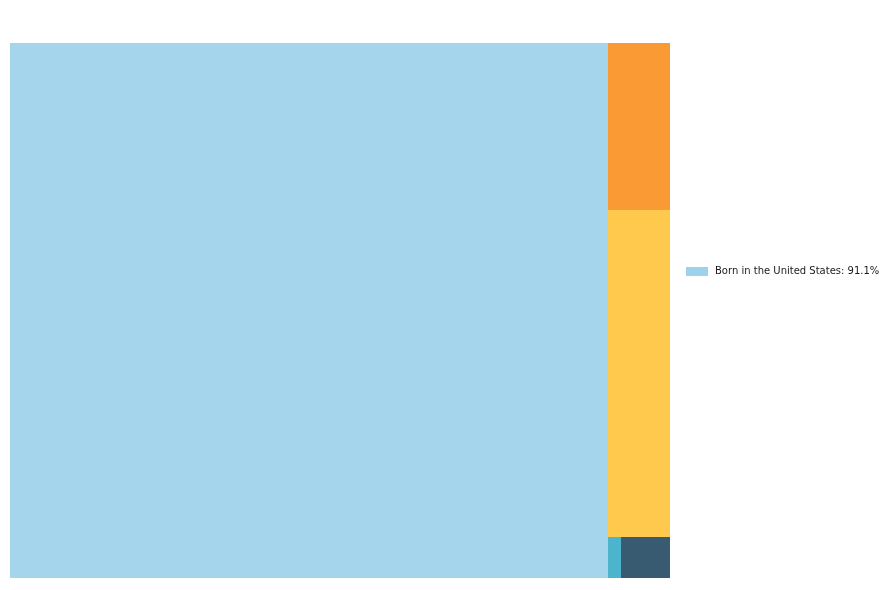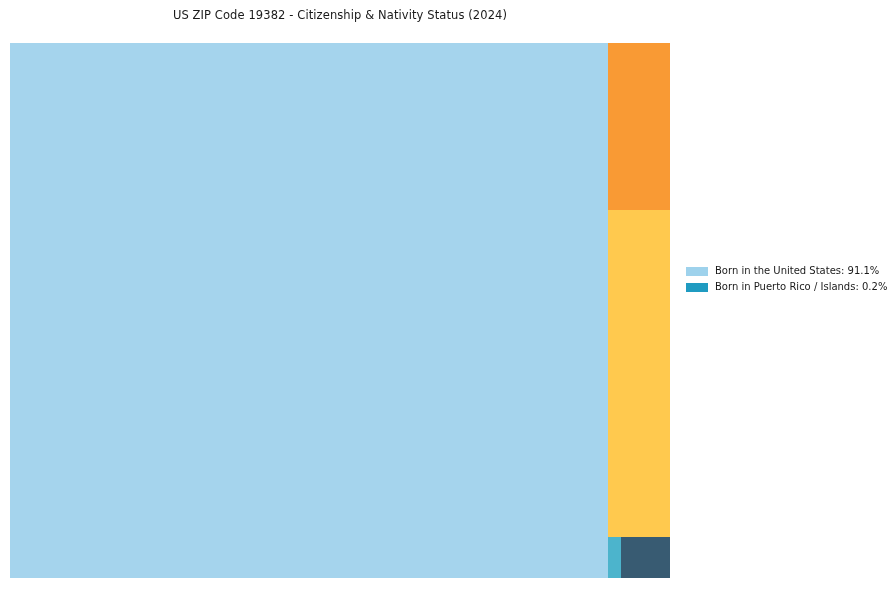--- a/index.html
+++ b/index.html
@@ -78,34 +78,29 @@
     line-height: 10px;
     color: #1a1a1a;
     white-space: nowrap;
   }
 </style>
 </head>
 <body>
 
 <div id="figure">
 
-  <div id="chart-title">US ZIP Code 19382 - Citizenship &amp; Nativity Status (2024)</div>
 
   <div id="plot-area">
       <div class="tile" style="left: 0px; top: 0px; width: 598px; height: 535px; background: rgb(165, 212, 237);"></div>
       <div class="tile" style="left: 598px; top: 0px; width: 62px; height: 167px; background: rgb(249, 154, 52);"></div>
       <div class="tile" style="left: 598px; top: 167px; width: 62px; height: 327px; background: rgb(255, 201, 78);"></div>
       <div class="tile" style="left: 598px; top: 494px; width: 13px; height: 41px; background: rgb(76, 180, 204);"></div>
       <div class="tile" style="left: 611px; top: 494px; width: 49px; height: 41px; background: rgb(56, 91, 114);"></div>
     </div>
 
   <div id="legend">
       <div class="legend-row">
         <span class="legend-swatch" style="background: rgb(158, 210, 236);"></span>
         <span class="legend-label">Born in the United States: 91.1%</span>
       </div>
-      <div class="legend-row">
-        <span class="legend-swatch" style="background: rgb(31, 155, 193);"></span>
-        <span class="legend-label">Born in Puerto Rico / Islands: 0.2%</span>
-      </div>
     </div>
 
 </div>
 
 </body></html>

